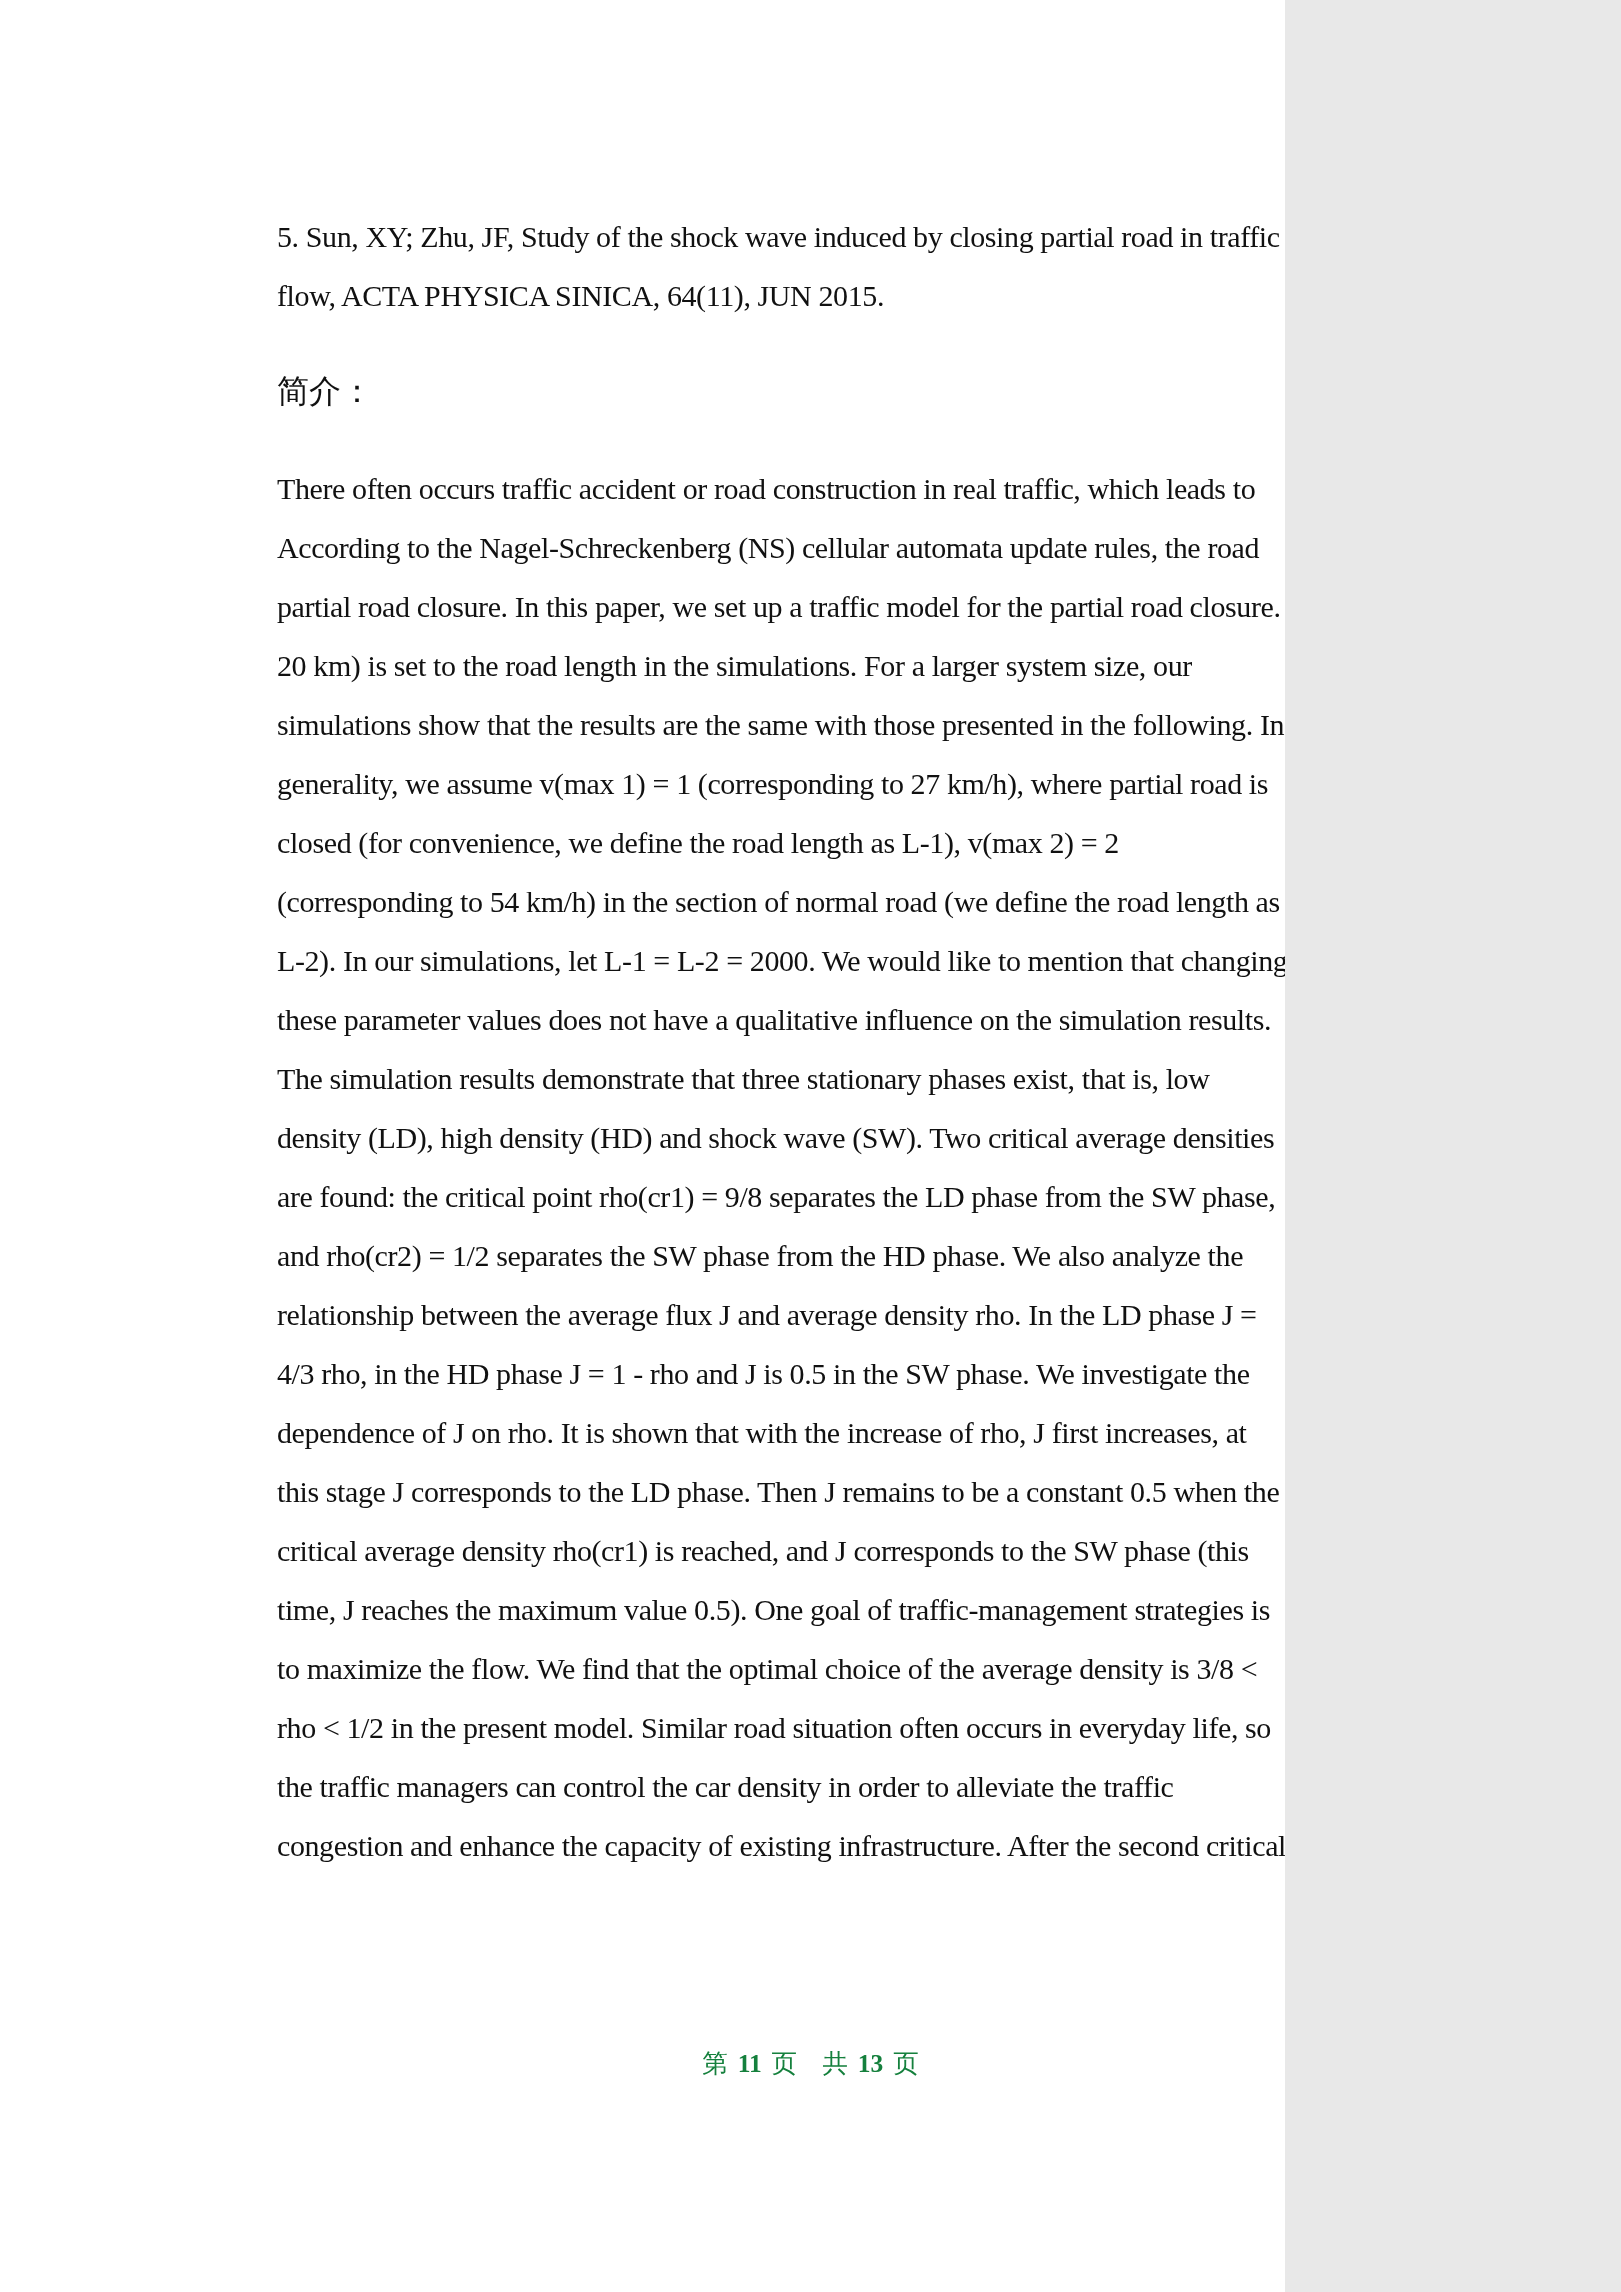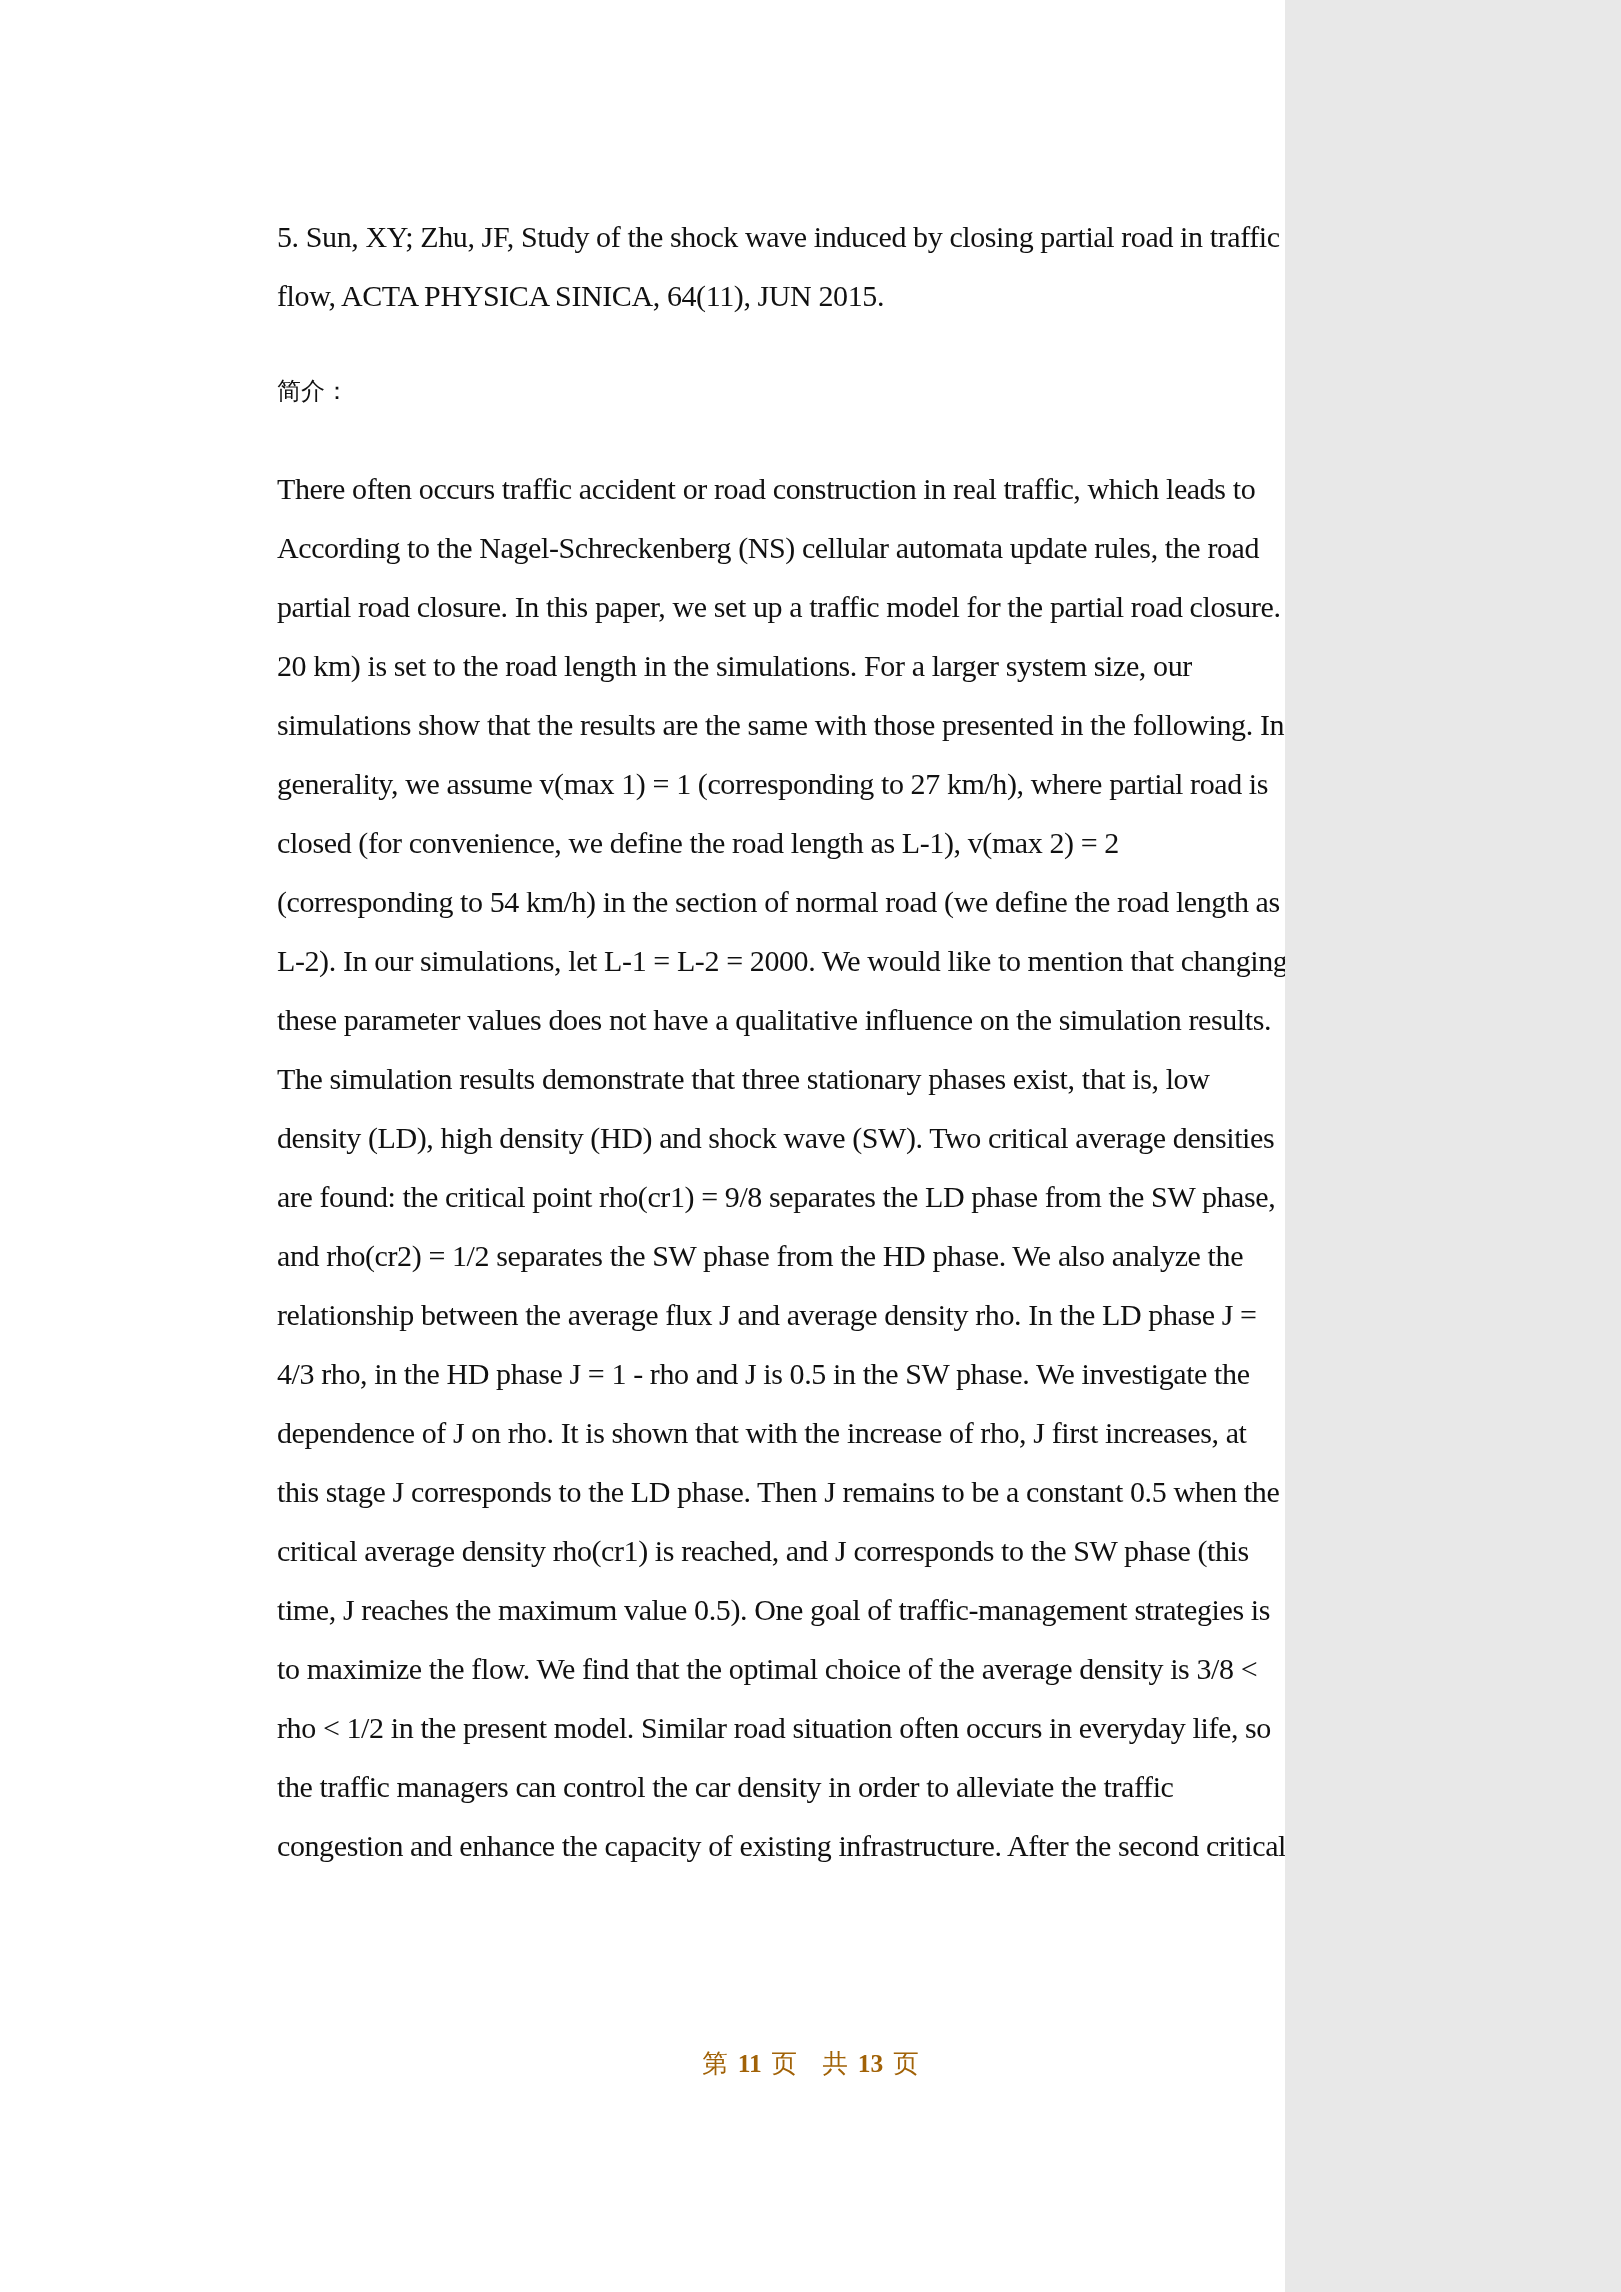--- a/index.html
+++ b/index.html
@@ -30,36 +30,36 @@
     white-space: pre;
     color: #111111;
   }
   .citation-block {
     margin-top: 207px;
   }
   .section-label-block {
     margin-top: 37px;
   }
   .section-label-block .line {
-    font-size: 24px;
+    font-size: 32px;
     letter-spacing: 0;
   }
   .abstract-block {
     margin-top: 38px;
   }
   .footer {
     position: absolute;
     left: 0;
     top: 2034px;
     width: 1621px;
     height: 59px;
     line-height: 59px;
     text-align: center;
     font-size: 25.5px;
-    color: #a16207;
+    color: #15803d;
   }
   .footer .num {
     font-weight: bold;
     padding: 0 9.8px;
   }
   .footer .sep {
     display: inline-block;
     width: 25.5px;
   }
 </style>

